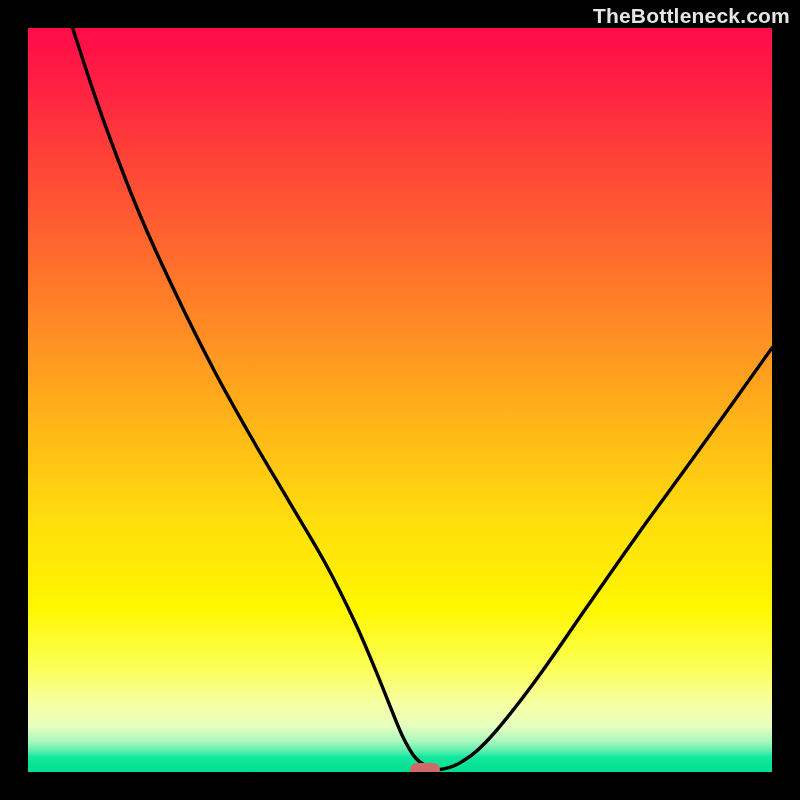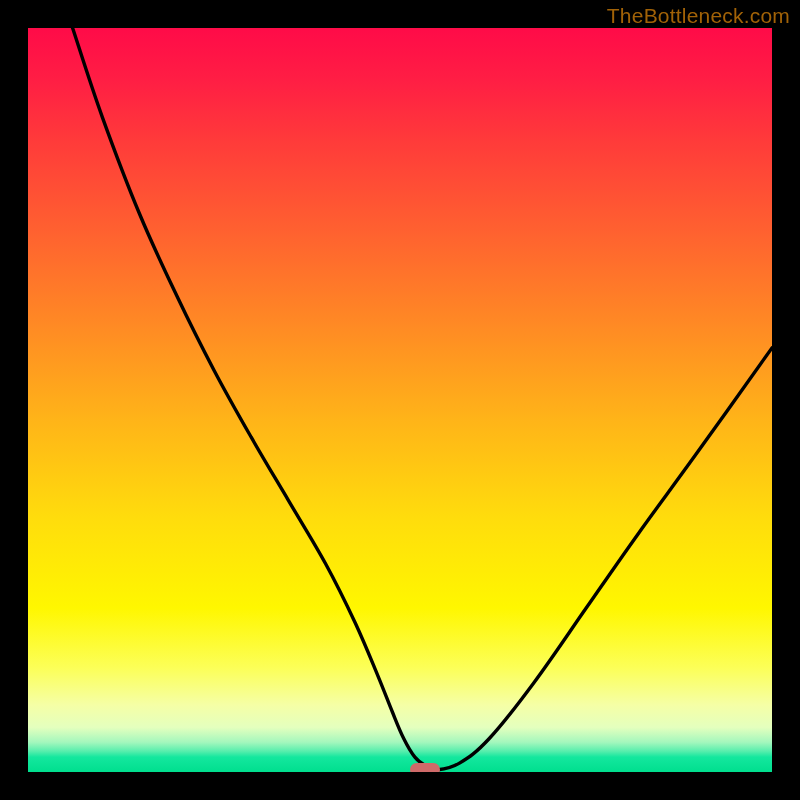--- a/index.html
+++ b/index.html
@@ -14,23 +14,23 @@
   .frame {
     position: relative;
     width: 800px;
     height: 800px;
     background: #000;
   }
   .watermark {
     position: absolute;
     top: 4px;
     right: 10px;
-    color: #a16207;
+    color: #e5e5e5;
     font-size: 21px;
-    font-weight: 400;
+    font-weight: 700;
     letter-spacing: 0.2px;
     z-index: 30;
     margin-left: 32px;
   }
   .plot-area {
     position: absolute;
     left: 28px;
     top: 28px;
     width: 744px;
     height: 744px;

